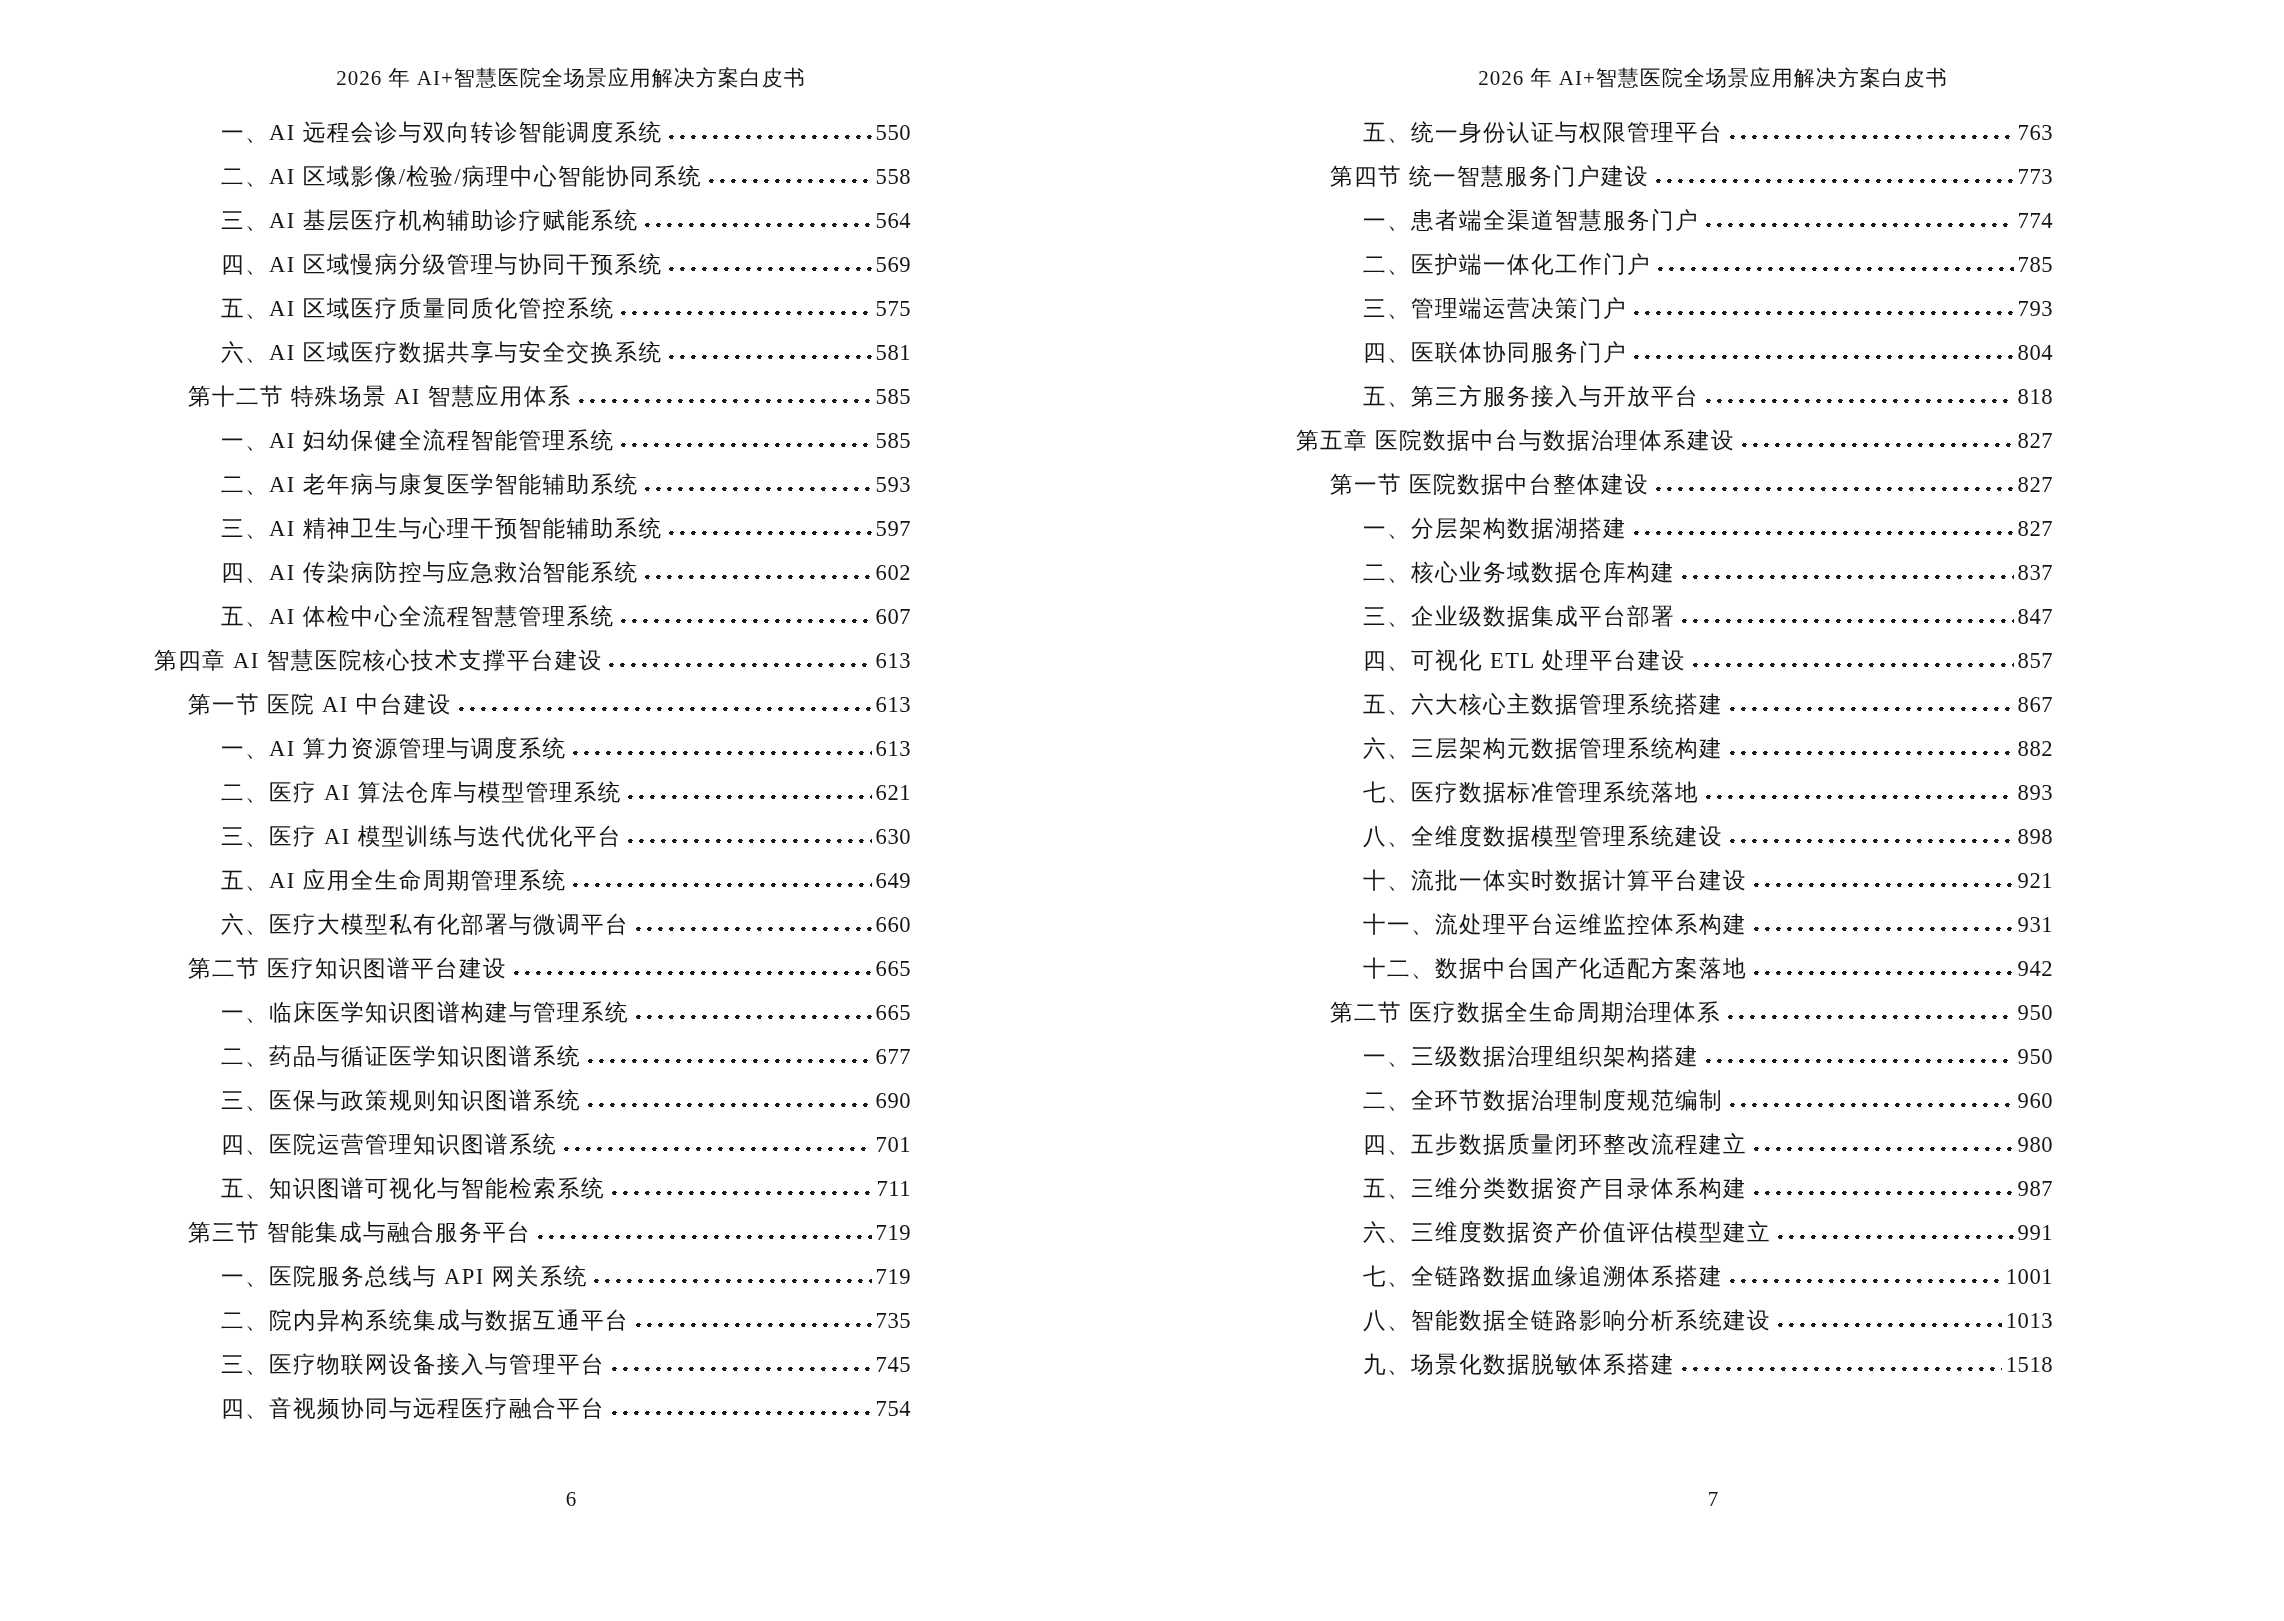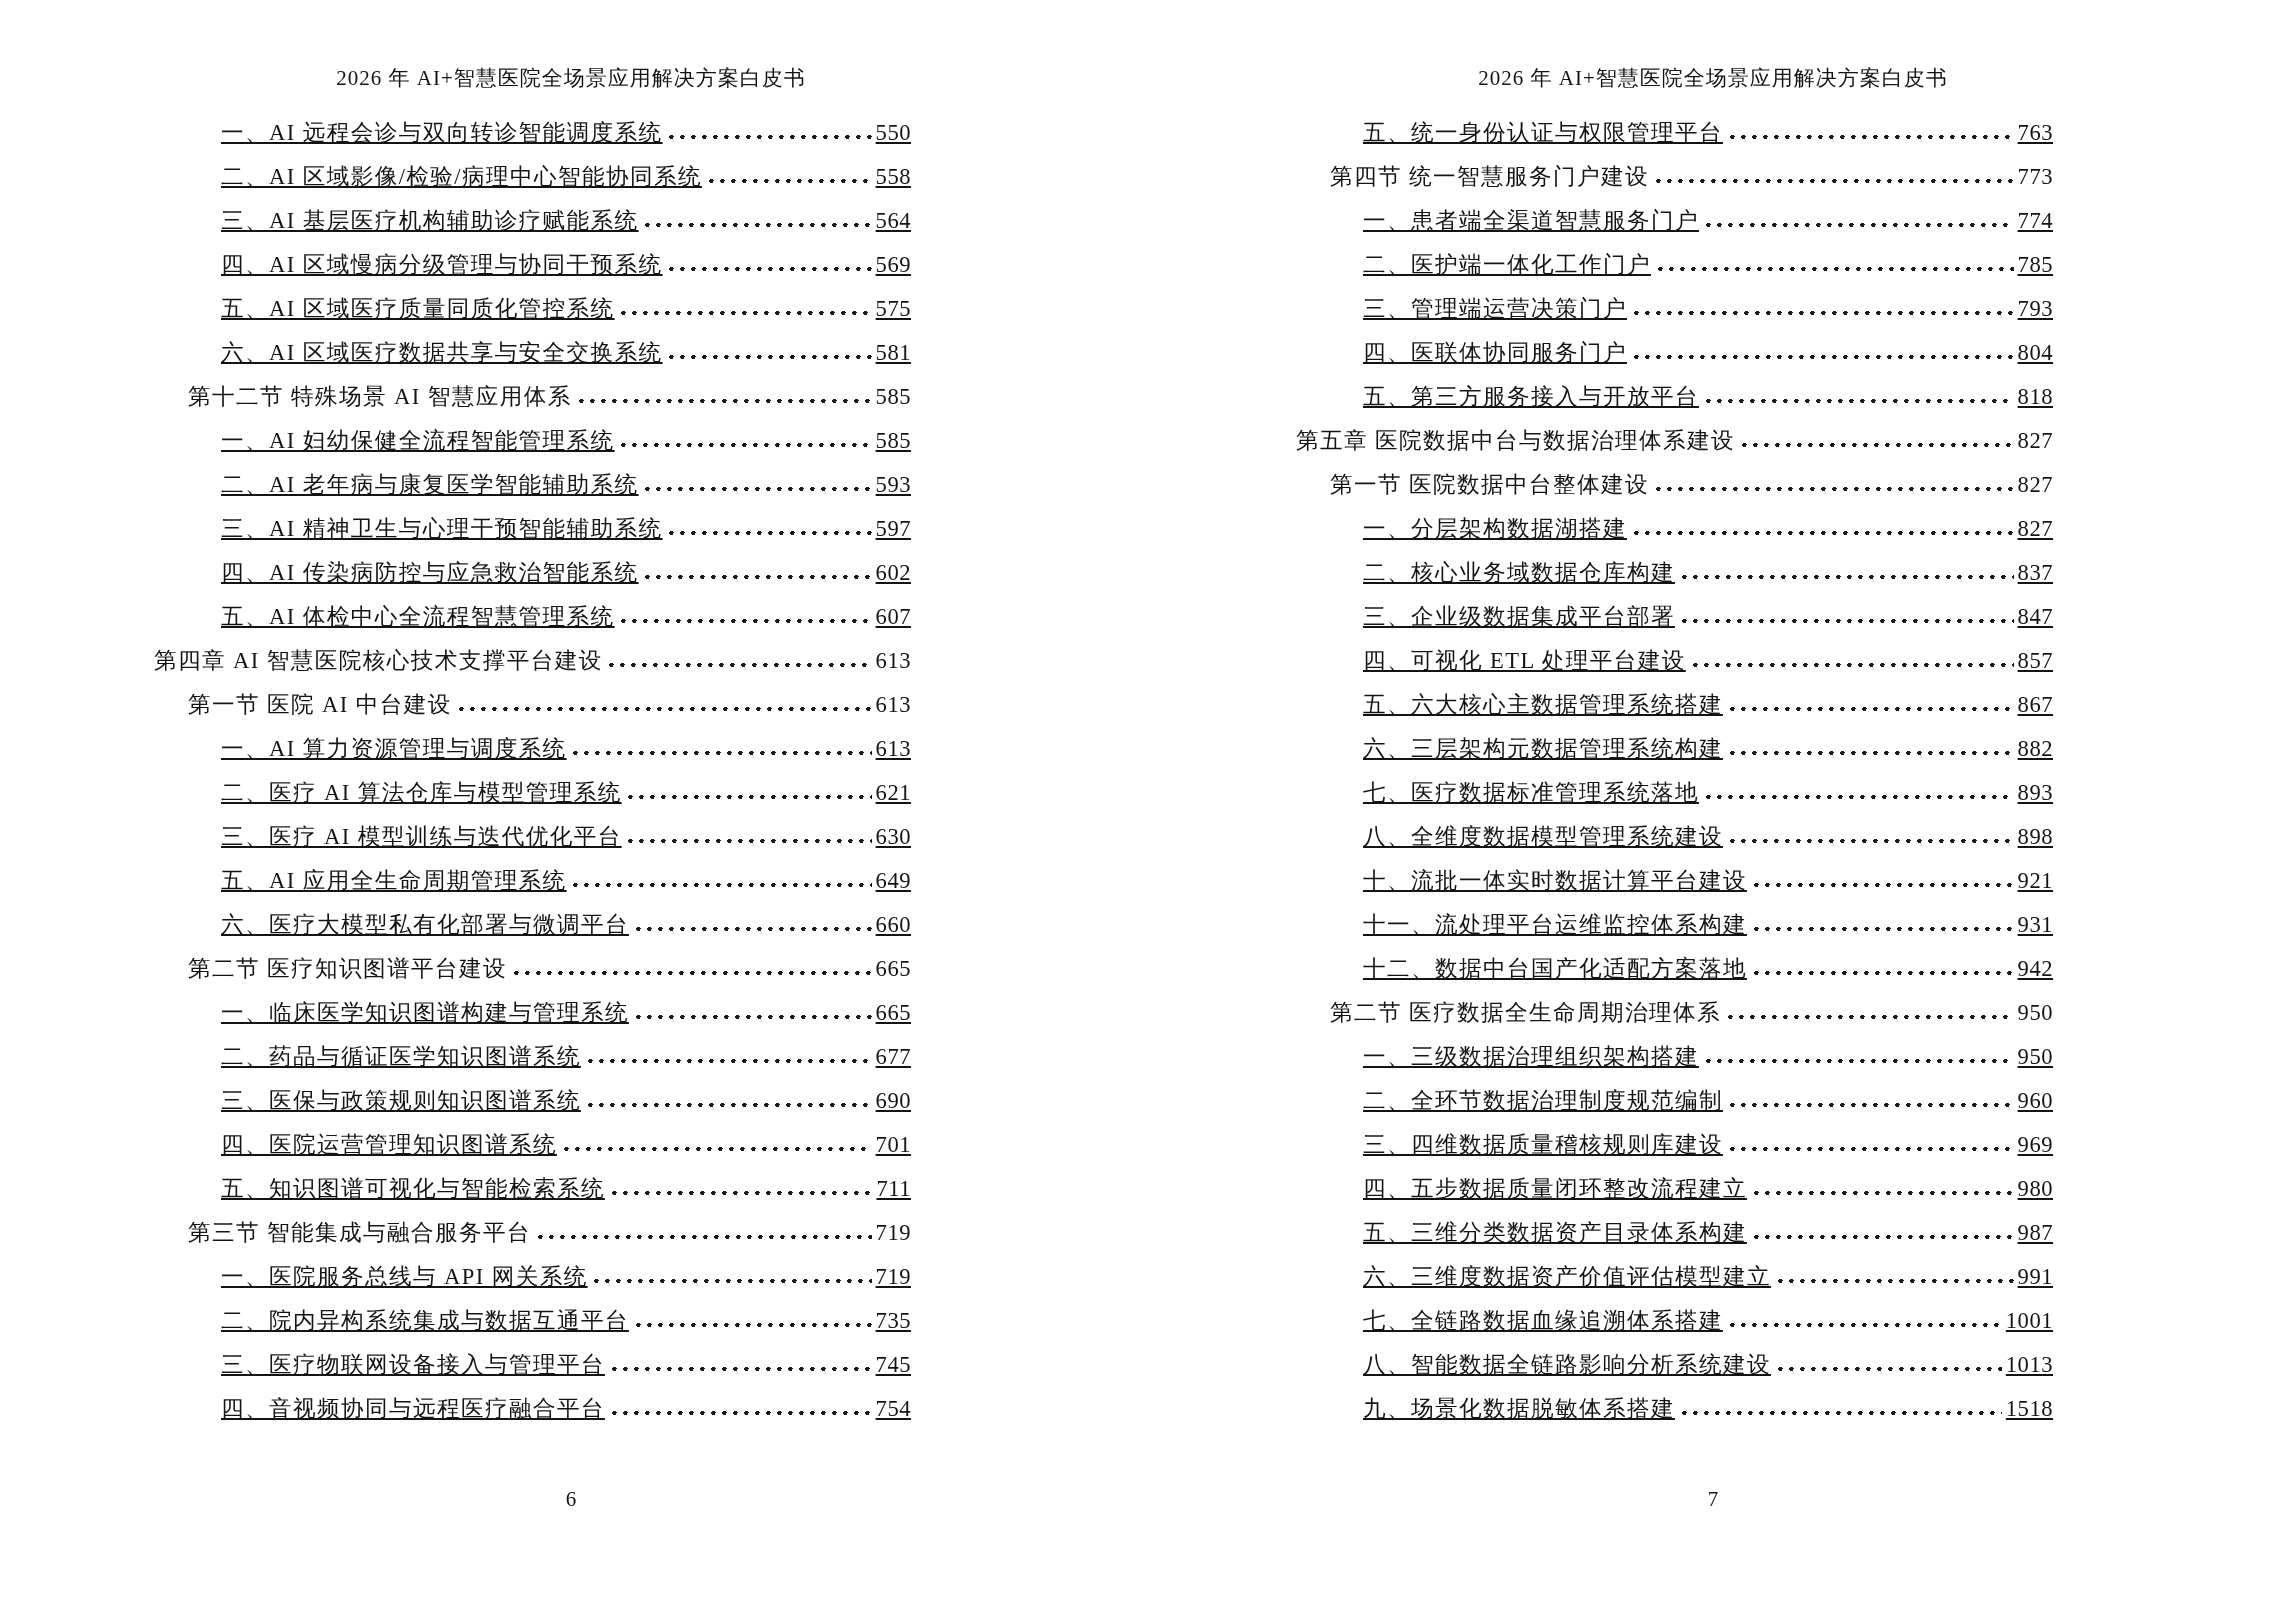--- a/index.html
+++ b/index.html
@@ -46,21 +46,21 @@
   .toc-row {
     display: flex;
     align-items: baseline;
     height: 44px;
     font-size: 22.6px;
     letter-spacing: 1.4px;
     white-space: nowrap;
   }
   .lvl-chapter { padding-left: 0; }
   .lvl-section { padding-left: 34px; }
-  .lvl-item    { padding-left: 67px; text-decoration: underline; }
+  .lvl-item    { padding-left: 67px; }
   .toc-title {
     white-space: nowrap;
     flex: 0 0 auto;
   }
   .leader {
     flex: 1 1 auto;
     min-width: 22px;
     height: 6.3px;
     margin-left: 5.8px;
     margin-right: 3.9px;
@@ -356,25 +356,20 @@
           <span class="toc-title">一、三级数据治理组织架构搭建</span>
           <span class="leader"></span>
           <span class="toc-page">950</span>
         </div>
         <div class="toc-row lvl-item">
           <span class="toc-title">二、全环节数据治理制度规范编制</span>
           <span class="leader"></span>
           <span class="toc-page">960</span>
         </div>
         <div class="toc-row lvl-item">
-          <span class="toc-title">三、四维数据质量稽核规则库建设</span>
-          <span class="leader"></span>
-          <span class="toc-page">969</span>
-        </div>
-        <div class="toc-row lvl-item">
           <span class="toc-title">四、五步数据质量闭环整改流程建立</span>
           <span class="leader"></span>
           <span class="toc-page">980</span>
         </div>
         <div class="toc-row lvl-item">
           <span class="toc-title">五、三维分类数据资产目录体系构建</span>
           <span class="leader"></span>
           <span class="toc-page">987</span>
         </div>
         <div class="toc-row lvl-item">

